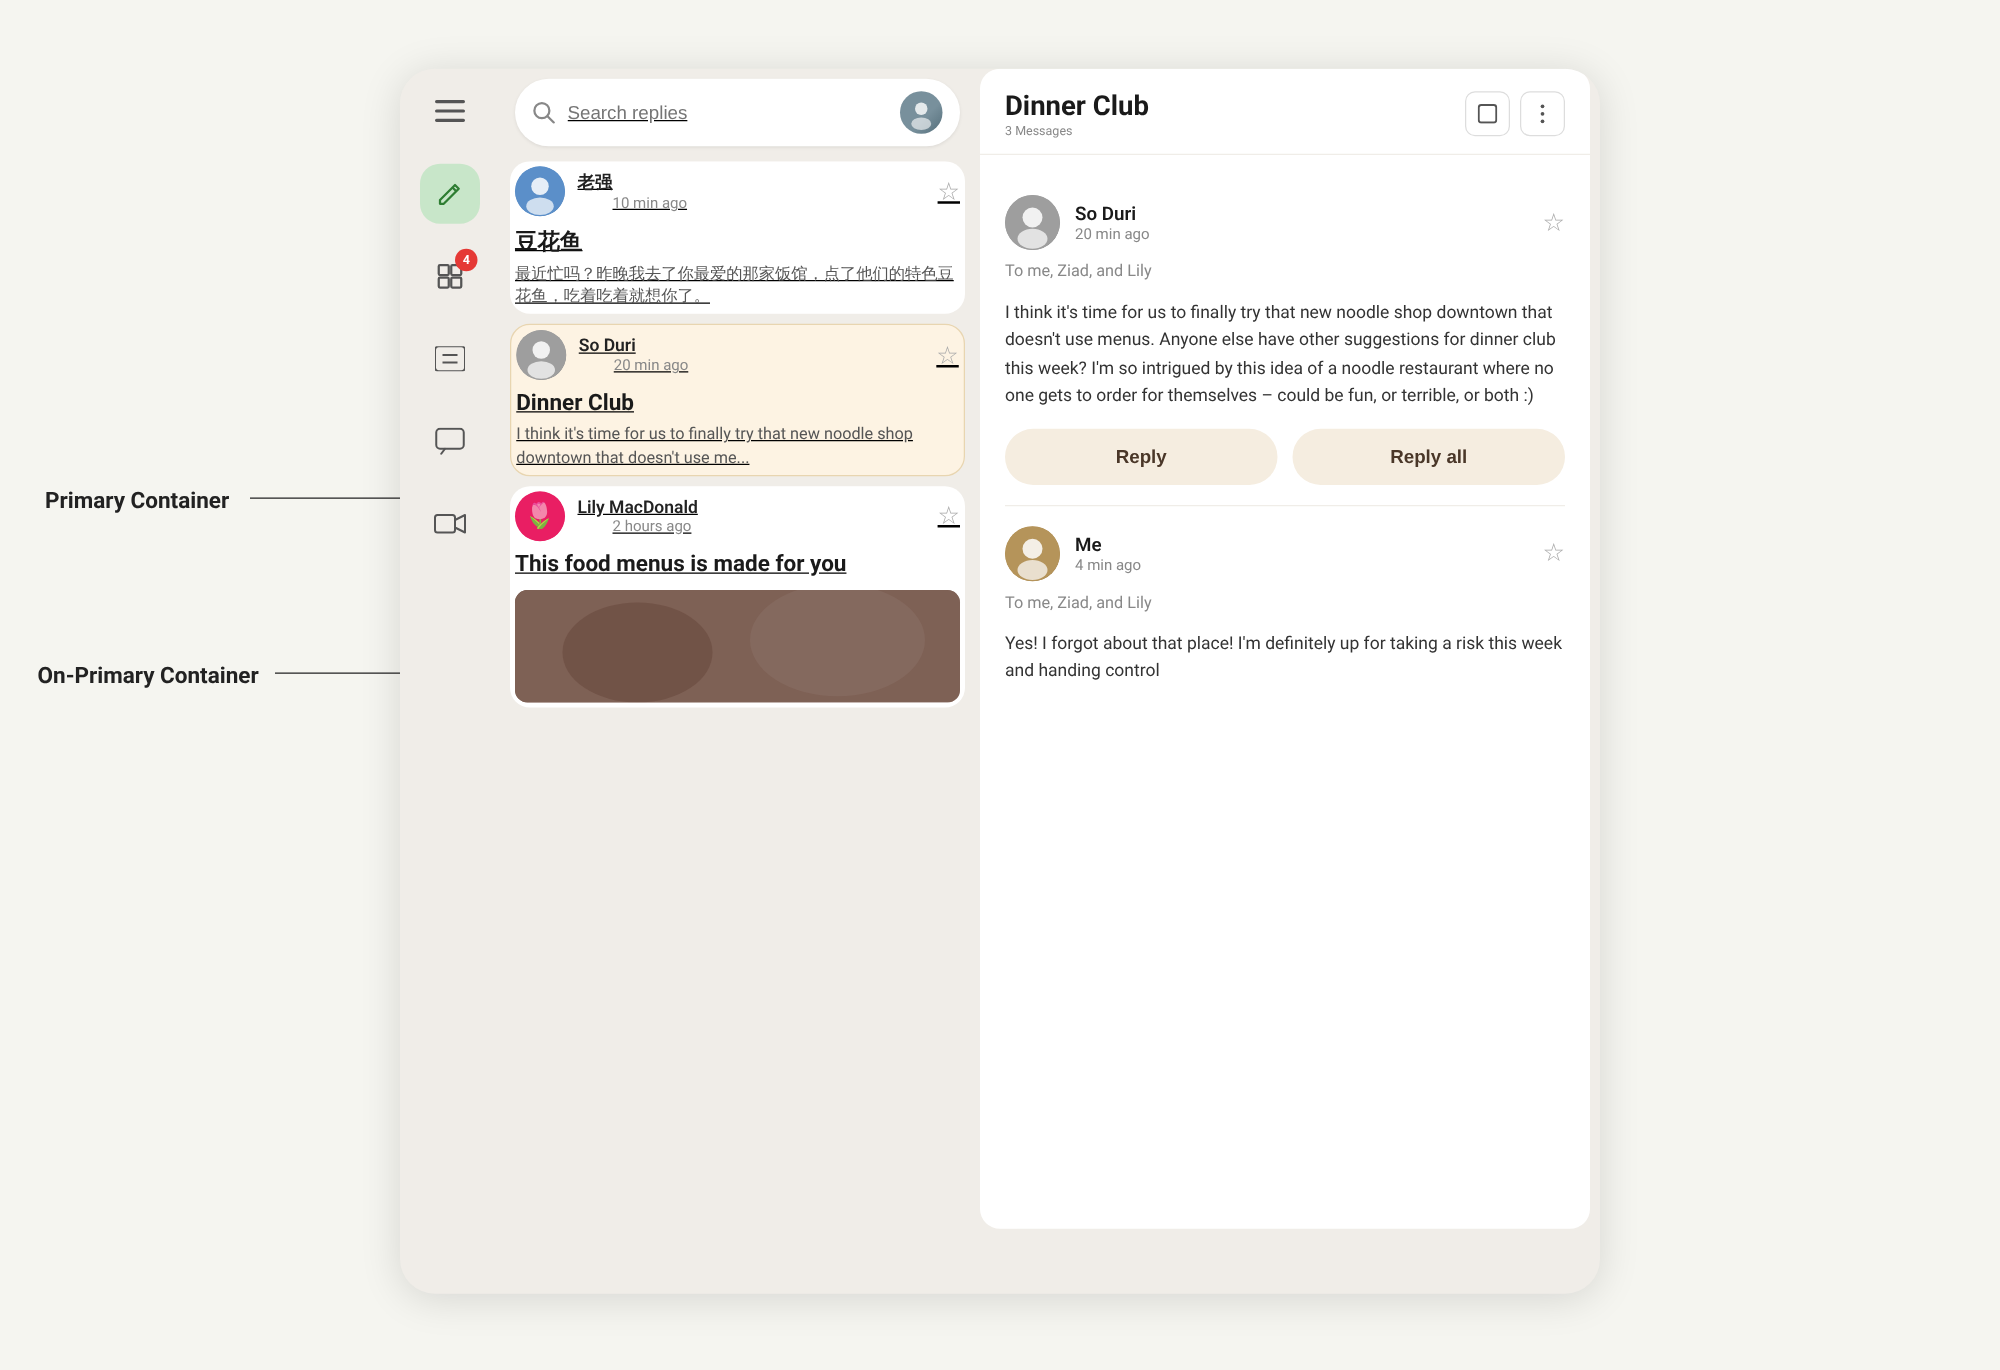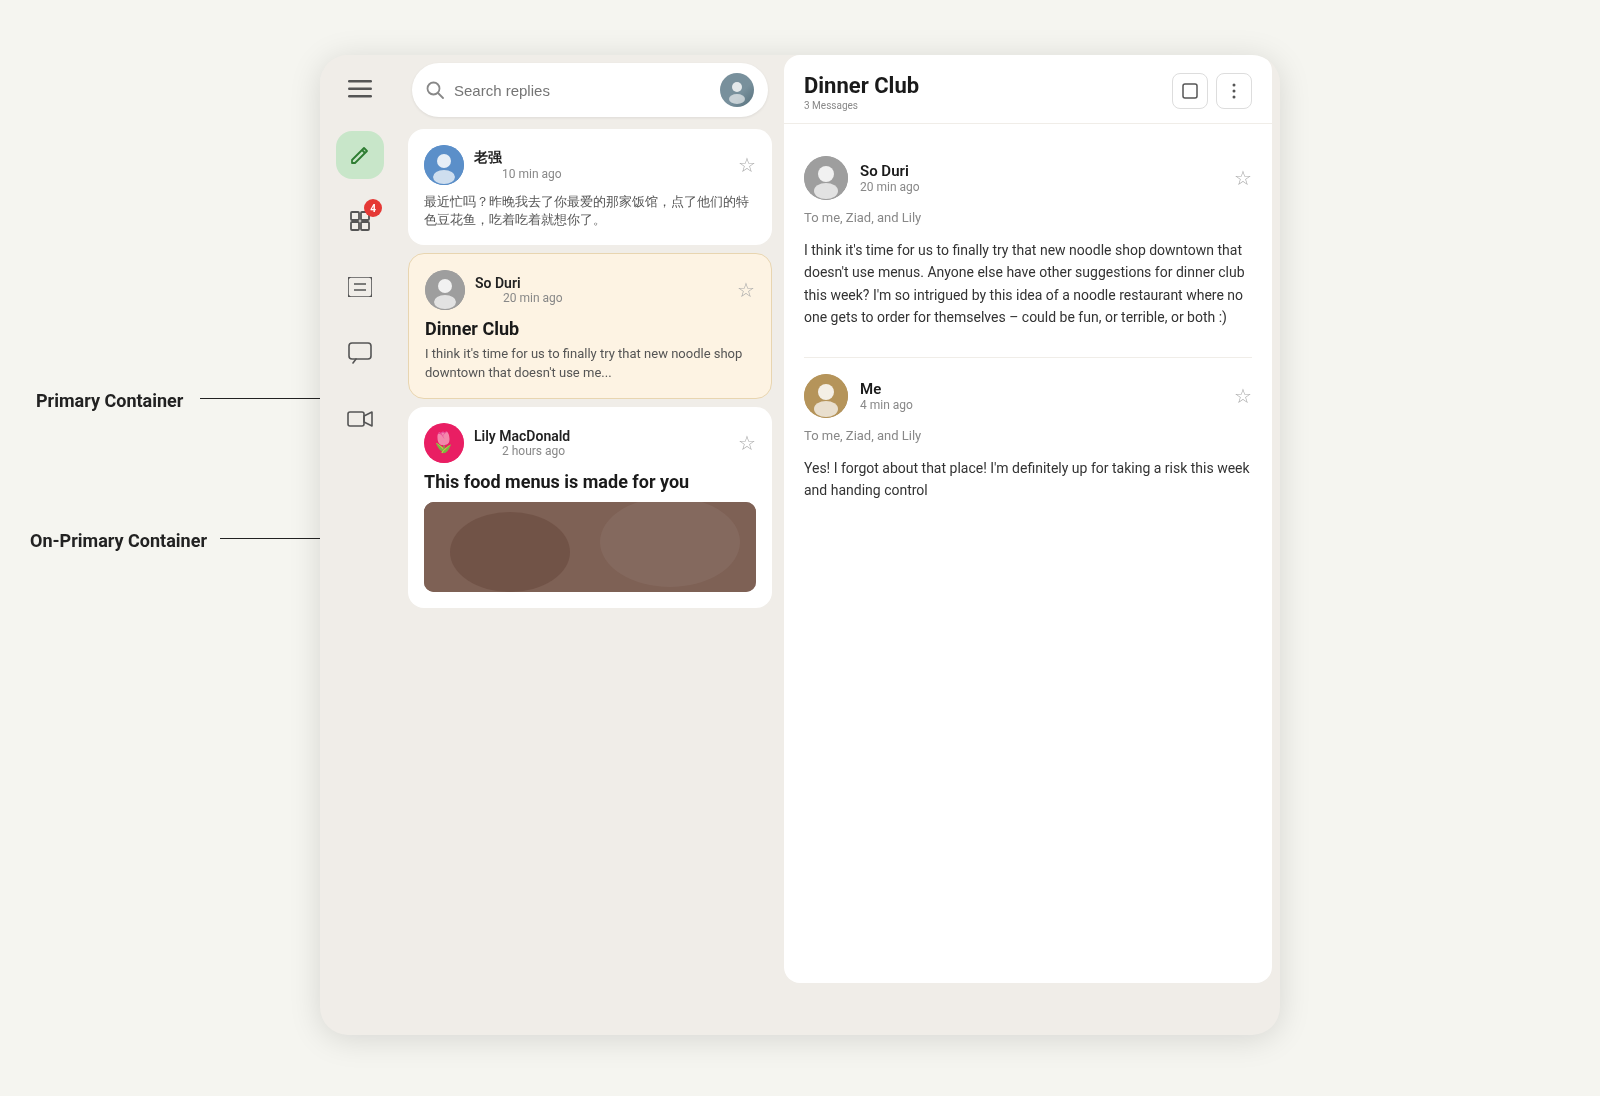--- a/index.html
+++ b/index.html
@@ -159,20 +159,21 @@
     }
 
     
     .email-list-panel {
       width: 380px;
       background: #f0ede8;
       display: flex;
       flex-direction: column;
       flex-shrink: 0;
       overflow: hidden;
+      text-decoration: underline;
     }
 
     
     .search-bar {
       margin: 8px 12px 12px 12px;
       background: #fff;
       border-radius: 28px;
       display: flex;
       align-items: center;
       padding: 10px 14px;
@@ -205,21 +206,21 @@
       flex: 1;
       overflow-y: auto;
       padding: 0 8px;
       display: flex;
       flex-direction: column;
       gap: 8px;
     }
     .email-card {
       background: #fff;
       border-radius: 16px;
-      padding: 16px;
+      padding: 4px;
       cursor: pointer;
     }
     .email-card.selected {
       background: #fdf3e3;
       border: 1.5px solid #e8d5b0;
     }
     .card-header {
       display: flex;
       align-items: center;
       justify-content: space-between;
@@ -482,20 +483,21 @@
                     <ellipse cx="20" cy="32" rx="11" ry="7" fill="#fff" opacity="0.7"></ellipse>
                   </svg>
                 </div>
                 <div class="sender-info">
                   <span class="sender-name">老强</span>
                   <span class="sender-time">10 min ago</span>
                 </div>
               </div>
               <button class="star-btn">☆</button>
             </div>
+            <div class="email-subject">豆花鱼</div>
             <div class="email-preview">最近忙吗？昨晚我去了你最爱的那家饭馆，点了他们的特色豆花鱼，吃着吃着就想你了。</div>
           </div>
 
           <div class="email-card selected">
             <div class="card-header">
               <div class="card-sender-row">
                 <div class="avatar-med av-soduri">
                   <svg viewBox="0 0 40 40" width="40" height="40">
                     <circle cx="20" cy="20" r="20" fill="#9e9e9e"></circle>
                     <circle cx="20" cy="16" r="7" fill="#fff" opacity="0.85"></circle>
@@ -581,20 +583,24 @@
                 </div>
                 <div style="display:flex;flex-direction:column;">
                   <span class="msg-sender-name">So Duri</span>
                   <span class="msg-time">20 min ago</span>
                 </div>
               </div>
               <button class="star-btn">☆</button>
             </div>
             <div class="msg-recipients">To me, Ziad, and Lily</div>
             <div class="msg-body">I think it's time for us to finally try that new noodle shop downtown that doesn't use menus. Anyone else have other suggestions for dinner club this week? I'm so intrigued by this idea of a noodle restaurant where no one gets to order for themselves – could be fun, or terrible, or both :)</div>
+            <div class="reply-btns">
+              <button class="reply-btn">Reply</button>
+              <button class="reply-btn">Reply all</button>
+            </div>
           </div>
 
           <div class="me-message">
             <div class="msg-header">
               <div class="msg-sender-row">
                 <div class="msg-avatar av-me">
                   <svg viewBox="0 0 44 44" width="44" height="44">
                     <circle cx="22" cy="22" r="22" fill="#b5945a"></circle>
                     <circle cx="22" cy="18" r="8" fill="#fff" opacity="0.85"></circle>
                     <ellipse cx="22" cy="35" rx="12" ry="8" fill="#fff" opacity="0.7"></ellipse>

